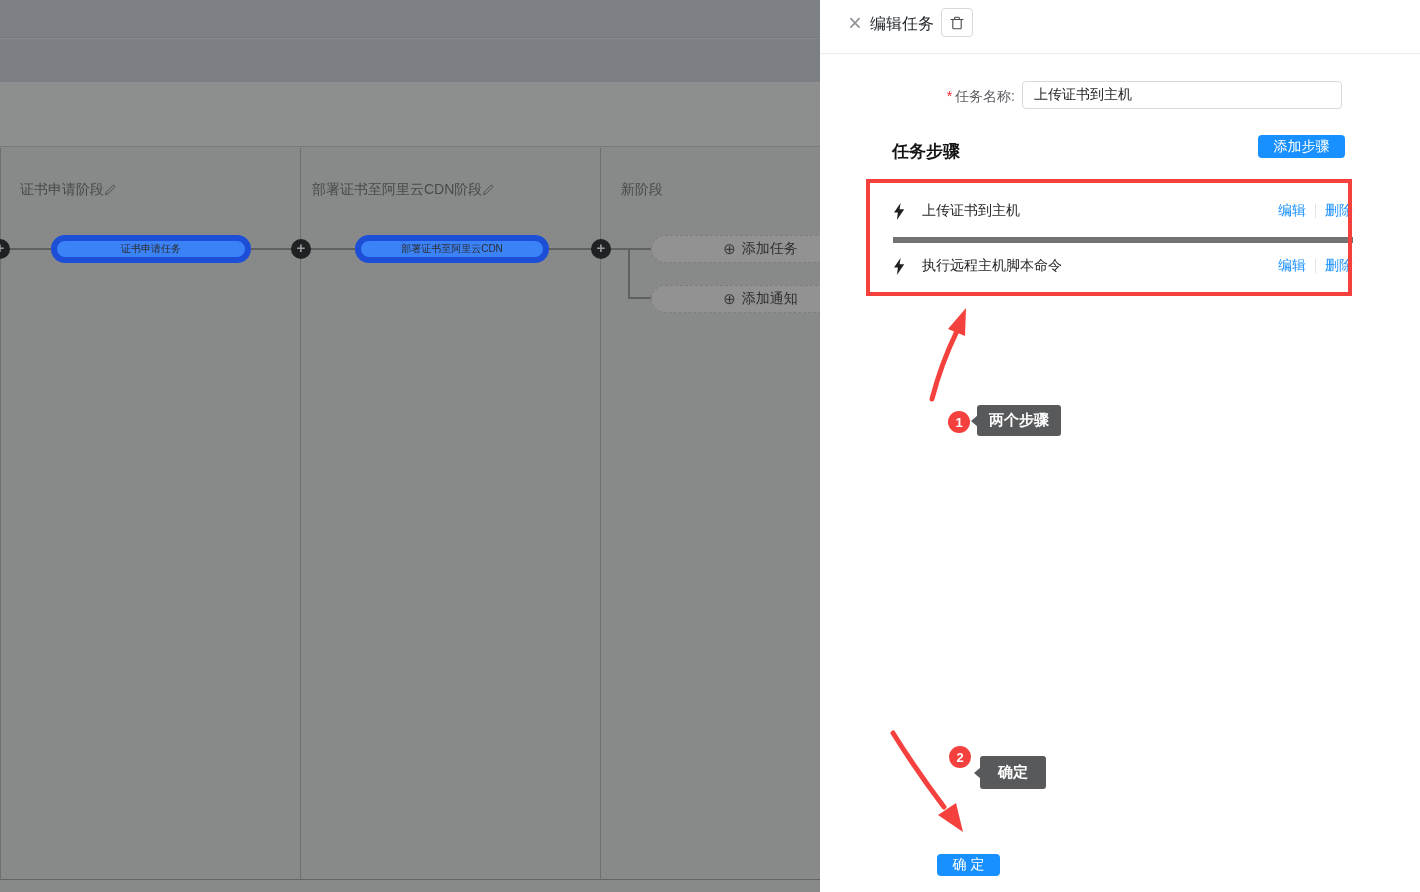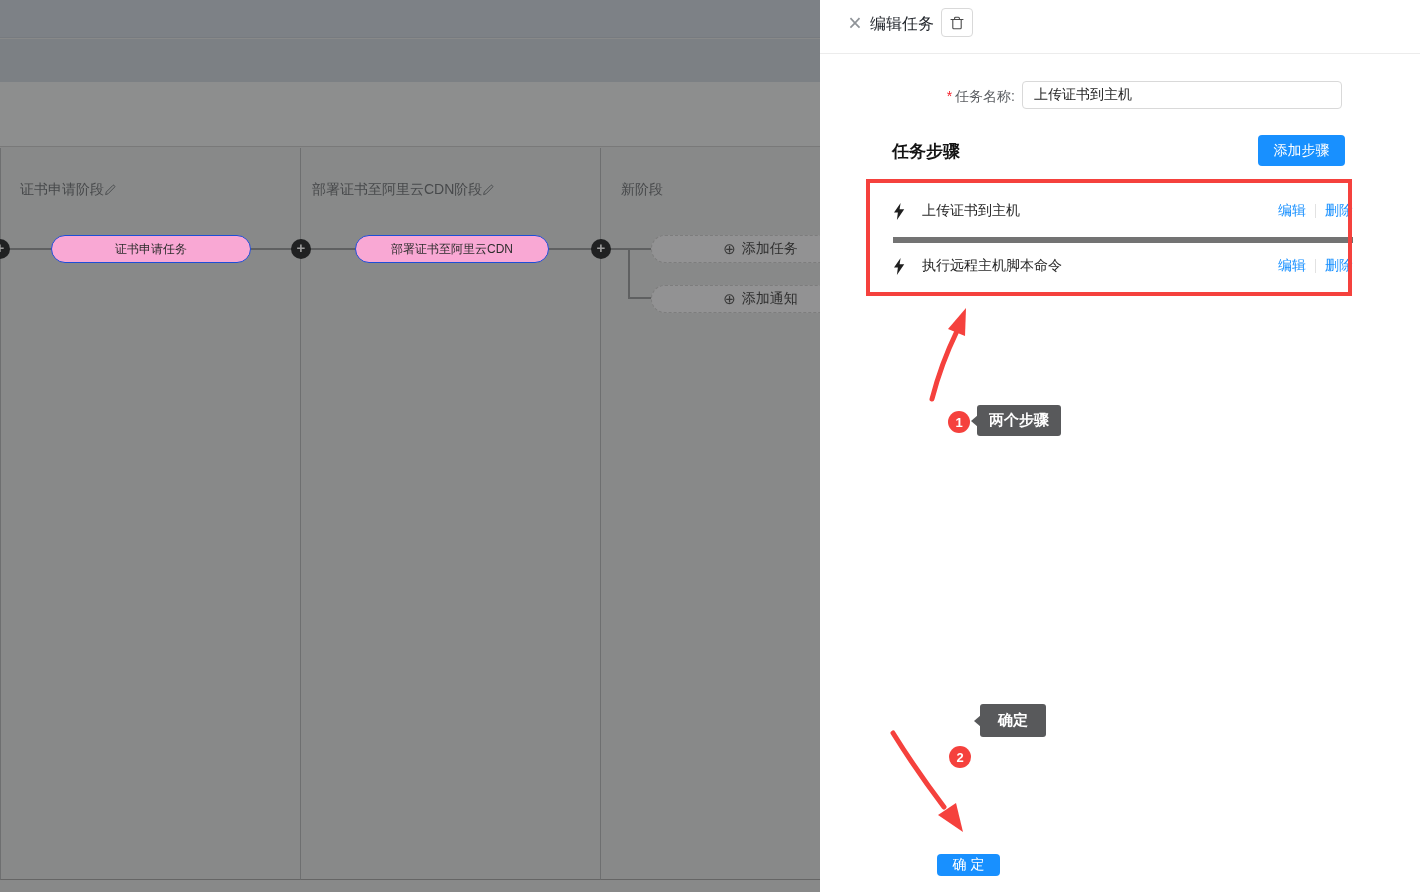--- a/index.html
+++ b/index.html
@@ -10,22 +10,22 @@
   
   #canvas { position:absolute; inset:0; background:#888989; z-index:1; }
   .topbar1 { left:0; top:0; width:100%; height:38px; background:#7d8186; border-bottom:1px solid #777b80; }
   .topbar2 { left:0; top:39px; width:100%; height:43px; background:#7c8084; }
   .band    { left:0; top:82px; width:100%; height:65px; background:#8d8e8e; border-bottom:1px solid #797979; }
   .col { top:148px; height:732px; background:#888989; border-right:1px solid #6e6f70; border-bottom:1px solid #656565; }
   .stage-title { top:181px; font-size:14px; color:#47494b; display:flex; align-items:center; white-space:nowrap; }
   .conn { background:#5f6061; }
   .plus-node { width:20px; height:20px; border-radius:50%; background:#202122; color:#9a9a9a;
     font-size:15px; line-height:18px; text-align:center; font-weight:bold; }
-  .pill { height:28px; border-radius:14px; background:#f9a8d4; border:1px solid #1d4ed8;
-    color:#2d2d2d; font-size:12px; display:flex; align-items:center; justify-content:center; white-space:nowrap; }
+  .pill { height:28px; border-radius:14px; background:#3b82f6; border:6px solid #1d4ed8;
+    color:#2d2d2d; font-size:10px; display:flex; align-items:center; justify-content:center; white-space:nowrap; }
   .pill-dashed { height:28px; border-radius:14px; background:#929293; border:1px dashed #7d7d7d;
     color:#2f2f2f; font-size:14px; display:flex; align-items:center; justify-content:center; gap:6px; white-space:nowrap; }
   .oplus { font-size:15px; color:#3a3a3a; }
 
   
   #drawer { position:absolute; left:820px; top:0; width:600px; height:892px; background:#ffffff; z-index:10; }
   .drawer-header { left:0; top:0; width:100%; height:54px; border-bottom:1px solid #ececec; }
   .close-x { left:22px; top:8px; width:26px; height:30px; font-size:23px; color:#8f9398;
     display:flex; align-items:center; justify-content:center; cursor:pointer; }
   .drawer-title { left:50px; top:14px; font-size:16px; font-weight:500; color:#1f2329; }
@@ -33,21 +33,21 @@
     background:#fff; display:flex; align-items:center; justify-content:center; cursor:pointer; }
 
   .form-label { left:0; top:88px; width:195px; text-align:right; font-size:14px; color:#5c5f63; }
   .req { color:#f5222d; margin-right:3px; }
   .name-input { left:202px; top:81px; width:320px; height:28px; border:1px solid #d9d9d9; border-radius:4px;
     padding:0 11px; font-size:14px; color:#262626; font-family:inherit; outline:none; }
 
   .steps-heading { left:72px; top:140px; font-size:17px; font-weight:bold; color:#141414; }
   .btn-primary { background:#1890ff; color:#ffffff; border:none; border-radius:4px;
     font-size:14px; font-family:inherit; cursor:pointer; }
-  .add-step-btn { left:438px; top:135px; width:87px; height:31px; }
+  .add-step-btn { left:438px; top:135px; width:87px; height:23px; }
   .confirm-btn { left:117px; top:854px; width:63px; height:22px; }
 
   .steps-list { left:73px; top:185px; width:460px; }
   .step-row { height:52px; display:flex; align-items:center; }
   .step-row + .step-row { border-top:6px solid #737373; }
   .bolt { width:12px; margin-right:17px; flex:none; display:flex; }
   .step-name { font-size:14px; color:#262626; flex:1; white-space:nowrap; }
   .link { font-size:14px; color:#1890ff; cursor:pointer; text-decoration:none; }
   .link-sep { width:1px; height:14px; background:#e2e2e2; margin:0 9px; }
 
@@ -159,16 +159,16 @@
     <path d="M112 399 Q121 364 137 331" stroke="#f5413d" stroke-width="5" fill="none" stroke-linecap="round"></path>
     <polygon points="146,308 145,336 128,329" fill="#f5413d"></polygon>
     <path d="M73 733 Q96 770 124 807" stroke="#f5413d" stroke-width="5" fill="none" stroke-linecap="round"></path>
     <polygon points="143,832 136,803 118,815" fill="#f5413d"></polygon>
   </svg>
 
   <div class="abs ann-badge" style="left:128px;top:411px;">1</div>
   <div class="abs ann-tip" style="left:157px;top:405px;width:84px;height:31px;">两个步骤</div>
 
   <div class="abs ann-badge" style="left:129px;top:746px;">2</div>
-  <div class="abs ann-tip" style="left:160px;top:704px;width:66px;height:33px;">确定</div>
+  <div class="abs ann-tip" style="left:160px;top:756px;width:66px;height:33px;">确定</div>
 
   <button class="abs btn-primary confirm-btn">确 定</button>
 </div>
 
 </body></html>

